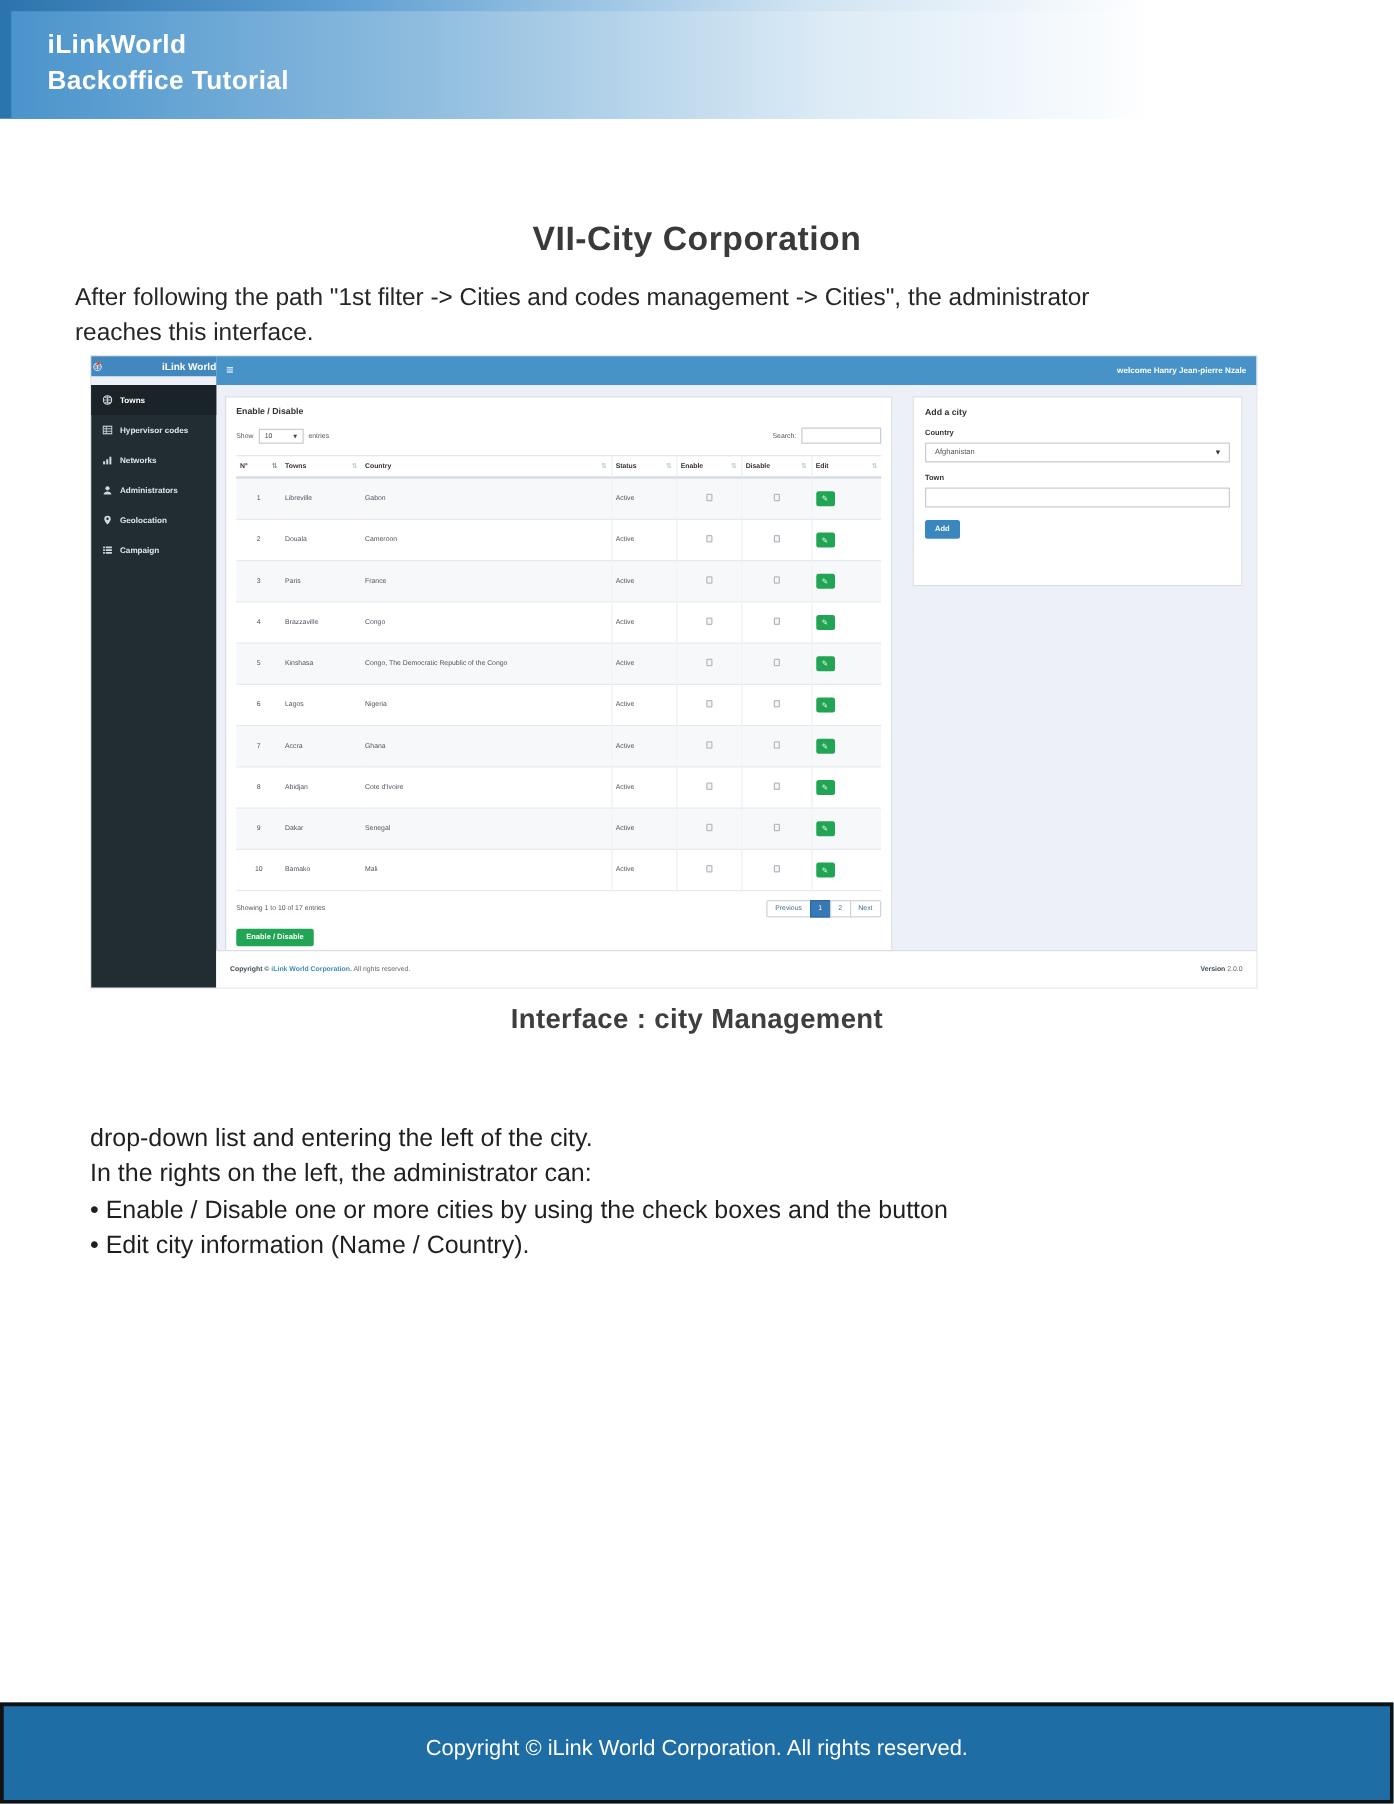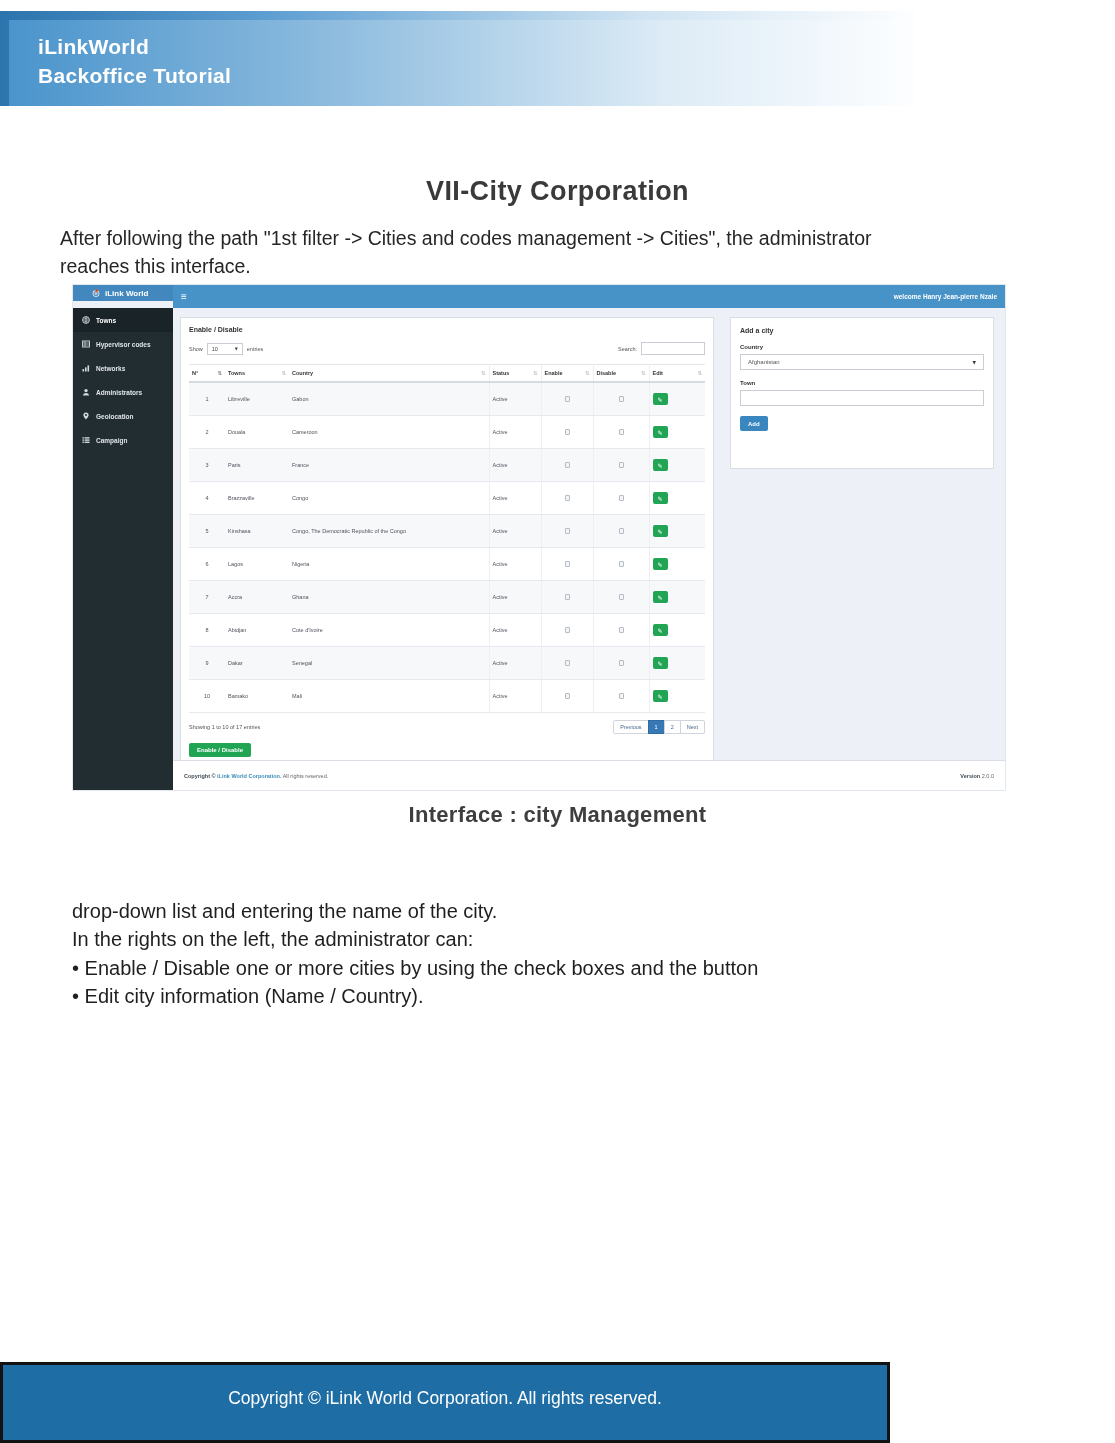--- a/index.html
+++ b/index.html
@@ -6,38 +6,38 @@
     --topbar:#4793c8; --logo:#4288bf; --sidebar:#222d32; --sidebar_active:#1a2327;
     --green:#22a455; --blue:#3a87c0; --pagination_active:#3779b5;
     --footer_banner:#1e6da5; --link:#3c8dbc; --banner_start:#2c74ad;
   }
   *{box-sizing:border-box; margin:0; padding:0;}
   html,body{background:#fff;}
   .page{position:relative; width:1115px; height:1443px; background:#fff; overflow:hidden;
         font-family:"Liberation Sans", sans-serif;}
 
   
-  .banner{position:absolute; left:0; top:11px; width:915px; height:95px;
+  .banner{position:absolute; left:0; top:0; width:915px; height:95px;
           background:linear-gradient(90deg, var(--banner_start) 0%, #5f9fd2 30%, #cfe3f2 70%, #fdfeff 100%);}
   .banner-inner{position:absolute; top:9px; left:9px; right:0; bottom:0;
           background:linear-gradient(90deg, #4a94cc 0%, #8cbbde 35%, #dcebf6 72%, #fdfeff 100%);
           padding:12px 0 0 29px;}
   .banner-line{color:#fff; font-size:21px; font-weight:600; line-height:29px; letter-spacing:0.3px;}
 
   
   .doc-title{position:absolute; top:176px; left:0; width:100%; text-align:center;
              font-size:27px; font-weight:bold; color:#3a3a3a; letter-spacing:0.4px;}
   .doc-intro{position:absolute; top:225px; left:60px; width:1010px;
              font-size:19.5px; line-height:27.5px; color:#262626;}
 
   
   .shot{position:absolute; left:73px; top:285px; width:932px; height:505px;
         background:#edf1f7; font-size:6px; box-shadow:0 0 0 1px #e3e8ee;}
   .ss-logo{position:absolute; left:0; top:0; width:100px; height:16px; background:var(--logo);
-           display:flex; align-items:center; gap:5px; padding-left:19px; cursor:pointer;}
+           display:flex; align-items:center; gap:5px; padding-left:1px; cursor:pointer;justify-content:space-between;}
   .logo-text{color:#fff; font-weight:bold; font-size:8px;}
   .ss-topbar{position:absolute; left:100px; top:0; right:0; height:23px; background:var(--topbar);
              display:flex; align-items:center; justify-content:space-between; padding:0 8px;}
   .hamburger{color:#fff; font-size:10px; font-weight:bold; cursor:pointer;}
   .welcome{color:#fff; font-size:6.5px; font-weight:bold;}
 
   .ss-sidebar{position:absolute; left:0; top:23px; width:100px; bottom:0; background:var(--sidebar);}
   .sb-item{height:24px; display:flex; align-items:center; gap:6px; padding-left:9px;
            color:#dfe6ea; font-size:6.5px; font-weight:600; cursor:pointer;}
   .sb-item.active{background:var(--sidebar_active); color:#fff;}
@@ -103,21 +103,21 @@
   .company{color:var(--link); font-weight:bold; text-decoration:none; cursor:pointer;}
   .f-right b{color:#3f4a52;}
 
   
   .caption{position:absolute; top:802px; left:0; width:100%; text-align:center;
            font-size:22px; font-weight:bold; color:#3e3e3e; letter-spacing:0.3px;}
   .doc-body{position:absolute; left:72px; top:897px; width:1000px; font-size:20px;
             color:#1f1f1f; line-height:28.4px;}
 
   
-  .doc-footer{position:absolute; left:0; top:1362px; width:890px; height:81px;
+  .doc-footer{position:absolute; left:0; top:1362px; width:1115px; height:81px;
               background:var(--footer_banner); border:3px solid #121212;
               display:flex; align-items:center; justify-content:center;}
   .doc-footer span{color:#fff; font-size:17.5px; padding-bottom:8px;}
 </style>
 </head>
 <body>
 
 <div class="page">
 
   <header class="banner">
@@ -380,21 +380,21 @@
 
     <footer class="ss-footer">
       <span class="f-left"><b>Copyright ©</b> <a class="company">iLink World Corporation.</a> <span>All rights reserved.</span></span>
       <span class="f-right"><b>Version</b> <span>2.0.0</span></span>
     </footer>
   </div>
 
   <div class="caption">Interface : city Management</div>
 
   <div class="doc-body" id="doc-body">
-      <div>drop-down list and entering the name of the city.</div>
+      <div>drop-down list and entering the left of the city.</div>
       <div>In the rights on the left, the administrator can:</div>
       <div>• Enable / Disable one or more cities by using the check boxes and the button</div>
       <div>• Edit city information (Name / Country).</div>
     </div>
 
   <footer class="doc-footer">
     <span>Copyright © iLink World Corporation. All rights reserved.</span>
   </footer>
 
 </div>

